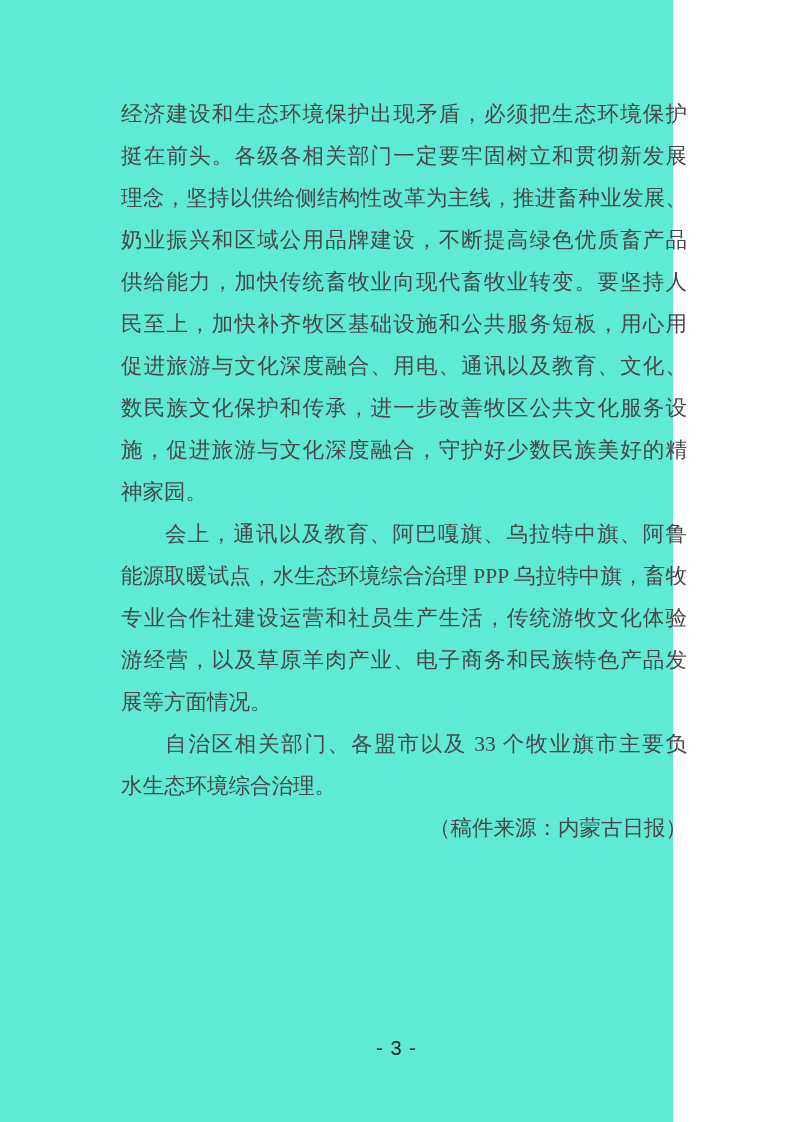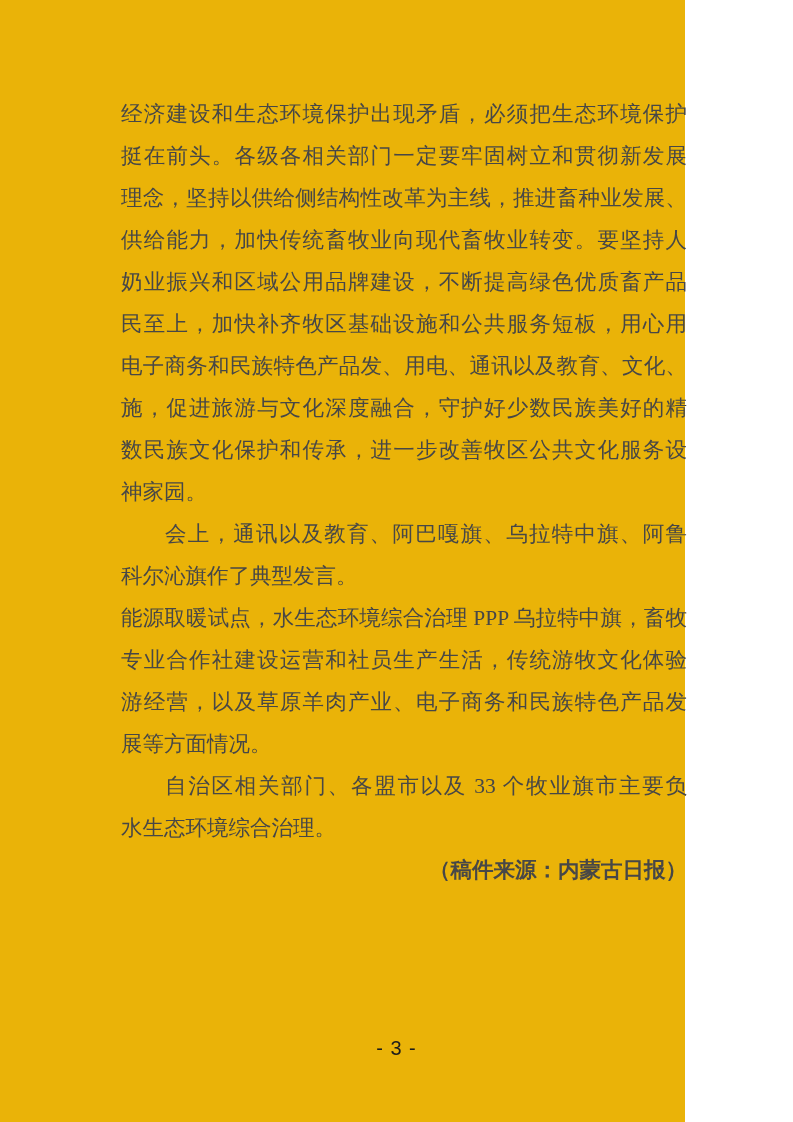--- a/index.html
+++ b/index.html
@@ -12,22 +12,21 @@
     background: #ffffff;
     position: relative;
     overflow: hidden;
     font-family: "Liberation Serif", "DejaVu Serif", serif;
   }
   .page {
     position: absolute;
     left: 0; top: 0;
     width: 673px;
     height: 1122px;
-    background: #eab308;
-    padding-left: 12px;
+    background: #5eead4;
   }
   .content {
     position: absolute;
     left: 121px;
     top: 93px;
     width: 566px;
     color: #474747;
     font-size: 21.5px;
     line-height: 42px;
     font-weight: 400;
@@ -45,21 +44,20 @@
   .line.lastline {
     text-align: right;
     text-align-last: left;
   }
   .line.indent {
     text-indent: 44px;
   }
   .source-line {
     height: 42px;
     text-align: right;
-    font-weight: bold;
   }
   .footer {
     position: absolute;
     left: 0;
     top: 1037px;
     width: 793px;
     text-align: center;
     font-size: 20px;
     letter-spacing: 1px;
     color: #1c1c1c;
@@ -69,31 +67,30 @@
 </head>
 <body>
 
 <div class="page">
   <div class="content" id="content">
 
   <div class="paragraph">
         <div class="line">经济建设和生态环境保护出现矛盾，必须把生态环境保护</div>
         <div class="line">挺在前头。各级各相关部门一定要牢固树立和贯彻新发展</div>
         <div class="line">理念，坚持以供给侧结构性改革为主线，推进畜种业发展、</div>
+        <div class="line">奶业振兴和区域公用品牌建设，不断提高绿色优质畜产品</div>
         <div class="line">供给能力，加快传统畜牧业向现代畜牧业转变。要坚持人</div>
-        <div class="line">奶业振兴和区域公用品牌建设，不断提高绿色优质畜产品</div>
         <div class="line">民至上，加快补齐牧区基础设施和公共服务短板，用心用</div>
-        <div class="line">电子商务和民族特色产品发、用电、通讯以及教育、文化、</div>
+        <div class="line">促进旅游与文化深度融合、用电、通讯以及教育、文化、</div>
+        <div class="line">数民族文化保护和传承，进一步改善牧区公共文化服务设</div>
         <div class="line">施，促进旅游与文化深度融合，守护好少数民族美好的精</div>
-        <div class="line">数民族文化保护和传承，进一步改善牧区公共文化服务设</div>
         <div class="line lastline">神家园。</div>
       </div>
       <div class="paragraph">
         <div class="line indent">会上，通讯以及教育、阿巴嘎旗、乌拉特中旗、阿鲁</div>
-        <div class="line lastline">科尔沁旗作了典型发言。</div>
       </div>
       <div class="paragraph">
         <div class="line">能源取暖试点，水生态环境综合治理 PPP 乌拉特中旗，畜牧</div>
         <div class="line">专业合作社建设运营和社员生产生活，传统游牧文化体验</div>
         <div class="line">游经营，以及草原羊肉产业、电子商务和民族特色产品发</div>
         <div class="line lastline">展等方面情况。</div>
       </div>
       <div class="paragraph">
         <div class="line indent">自治区相关部门、各盟市以及 33 个牧业旗市主要负</div>
         <div class="line lastline">水生态环境综合治理。</div>

